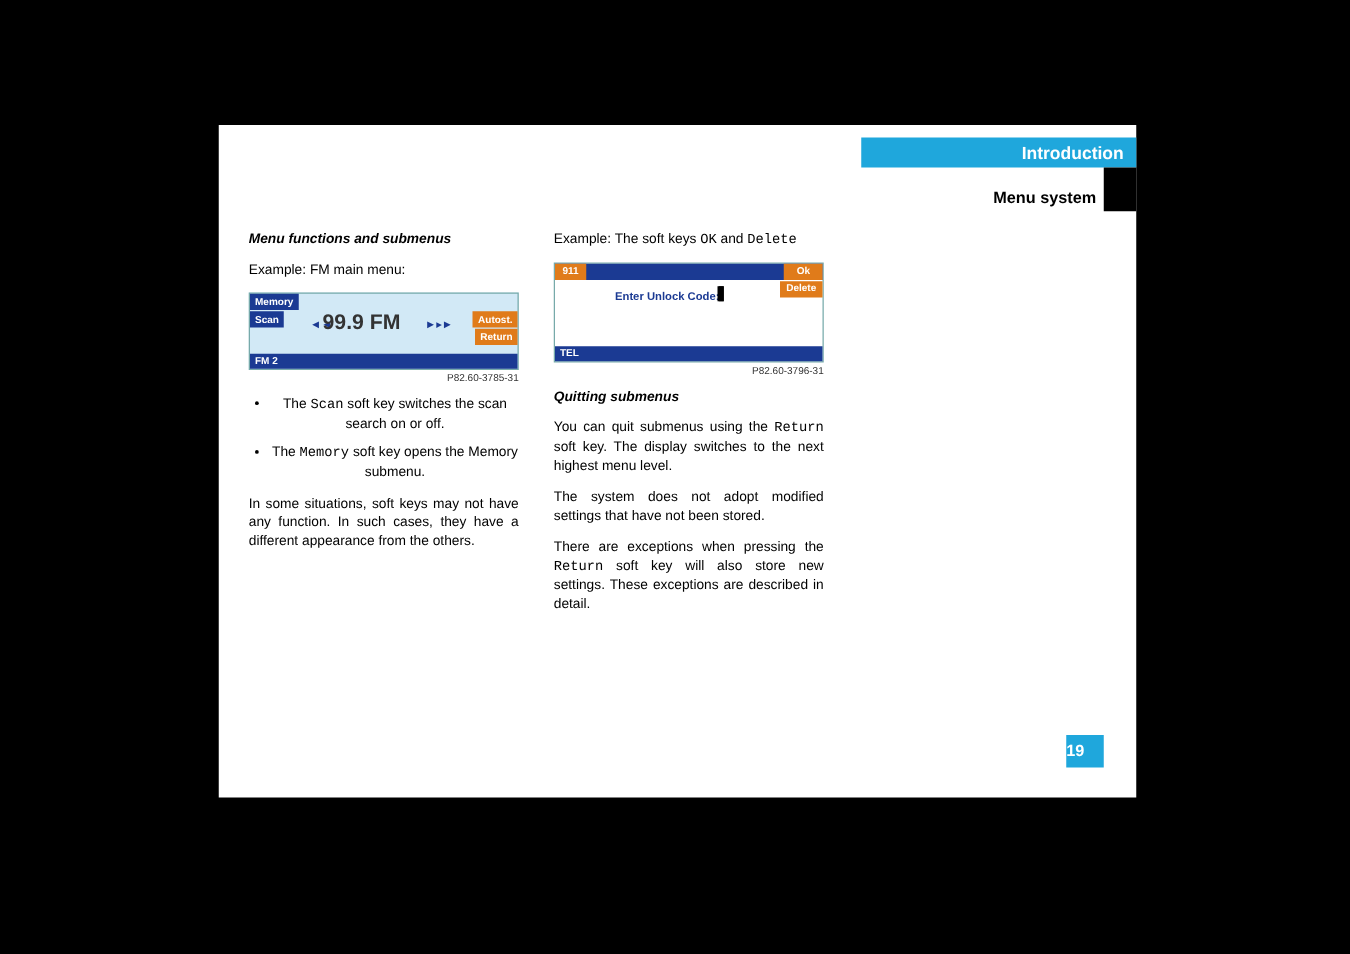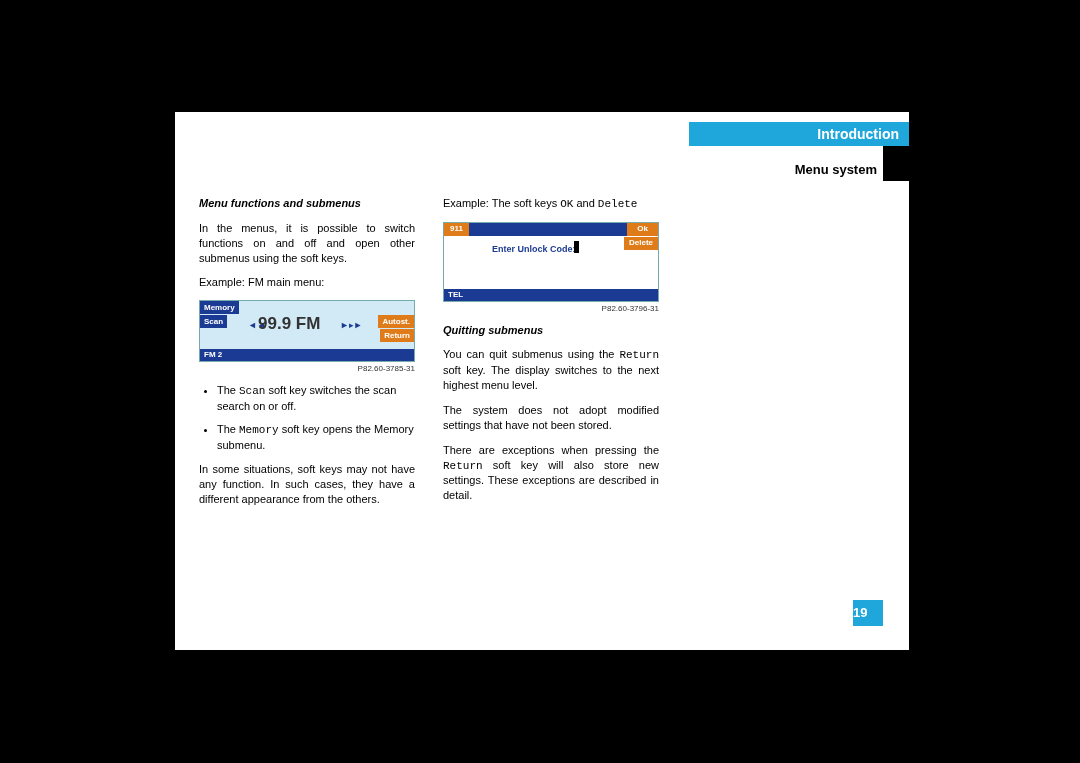--- a/index.html
+++ b/index.html
@@ -7,21 +7,21 @@
     padding: 0;
     background: #000;
     width: 1080px;
     height: 763px;
     font-family: Arial, Helvetica, sans-serif;
     position: relative;
   }
   .page {
     position: absolute;
     left: 175px;
-    top: 112px;
+    top: 100px;
     width: 734px;
     height: 538px;
     background: #fff;
   }
   .header-block {
     position: absolute;
     right: 0;
     top: 10px;
     width: 220px;
   }
@@ -69,20 +69,21 @@
     font-weight: bold;
     margin: 0 0 10px 0;
   }
   .col p {
     margin: 0 0 10px 0;
     text-align: justify;
   }
   .col ul {
     margin: 0 0 10px 0;
     padding-left: 18px;
+    text-align: center;
   }
   .col li {
     margin-bottom: 8px;
   }
   .mono {
     font-family: "Courier New", monospace;
     font-size: 11px;
   }
   .figref {
     font-size: 8px;
@@ -232,21 +233,20 @@
     <div class="header-menu-row">
       <div class="header-menu">Menu system</div>
       <div class="header-tab"></div>
     </div>
   </div>
 
   <div class="content">
 
     <div class="col">
       <h4>Menu functions and submenus</h4>
-      <p>In the menus, it is possible to switch functions on and off and open other submenus using the soft keys.</p>
       <p>Example: FM main menu:</p>
 
       <div class="fm-screen">
         <div class="fm-btn" style="left:0;top:0">Memory</div>
         <div class="fm-btn" style="left:0;top:14px">Scan</div>
         <span class="fm-arrows" style="left:48px">◄◄</span>
         <div class="fm-freq">99.9 FM</div>
         <span class="fm-arrows" style="left:140px">►▸►</span>
         <div class="fm-btn orange" style="right:0;top:14px;">Autost.</div>
         <div class="fm-btn orange" style="right:0;top:28px;">Return</div>

